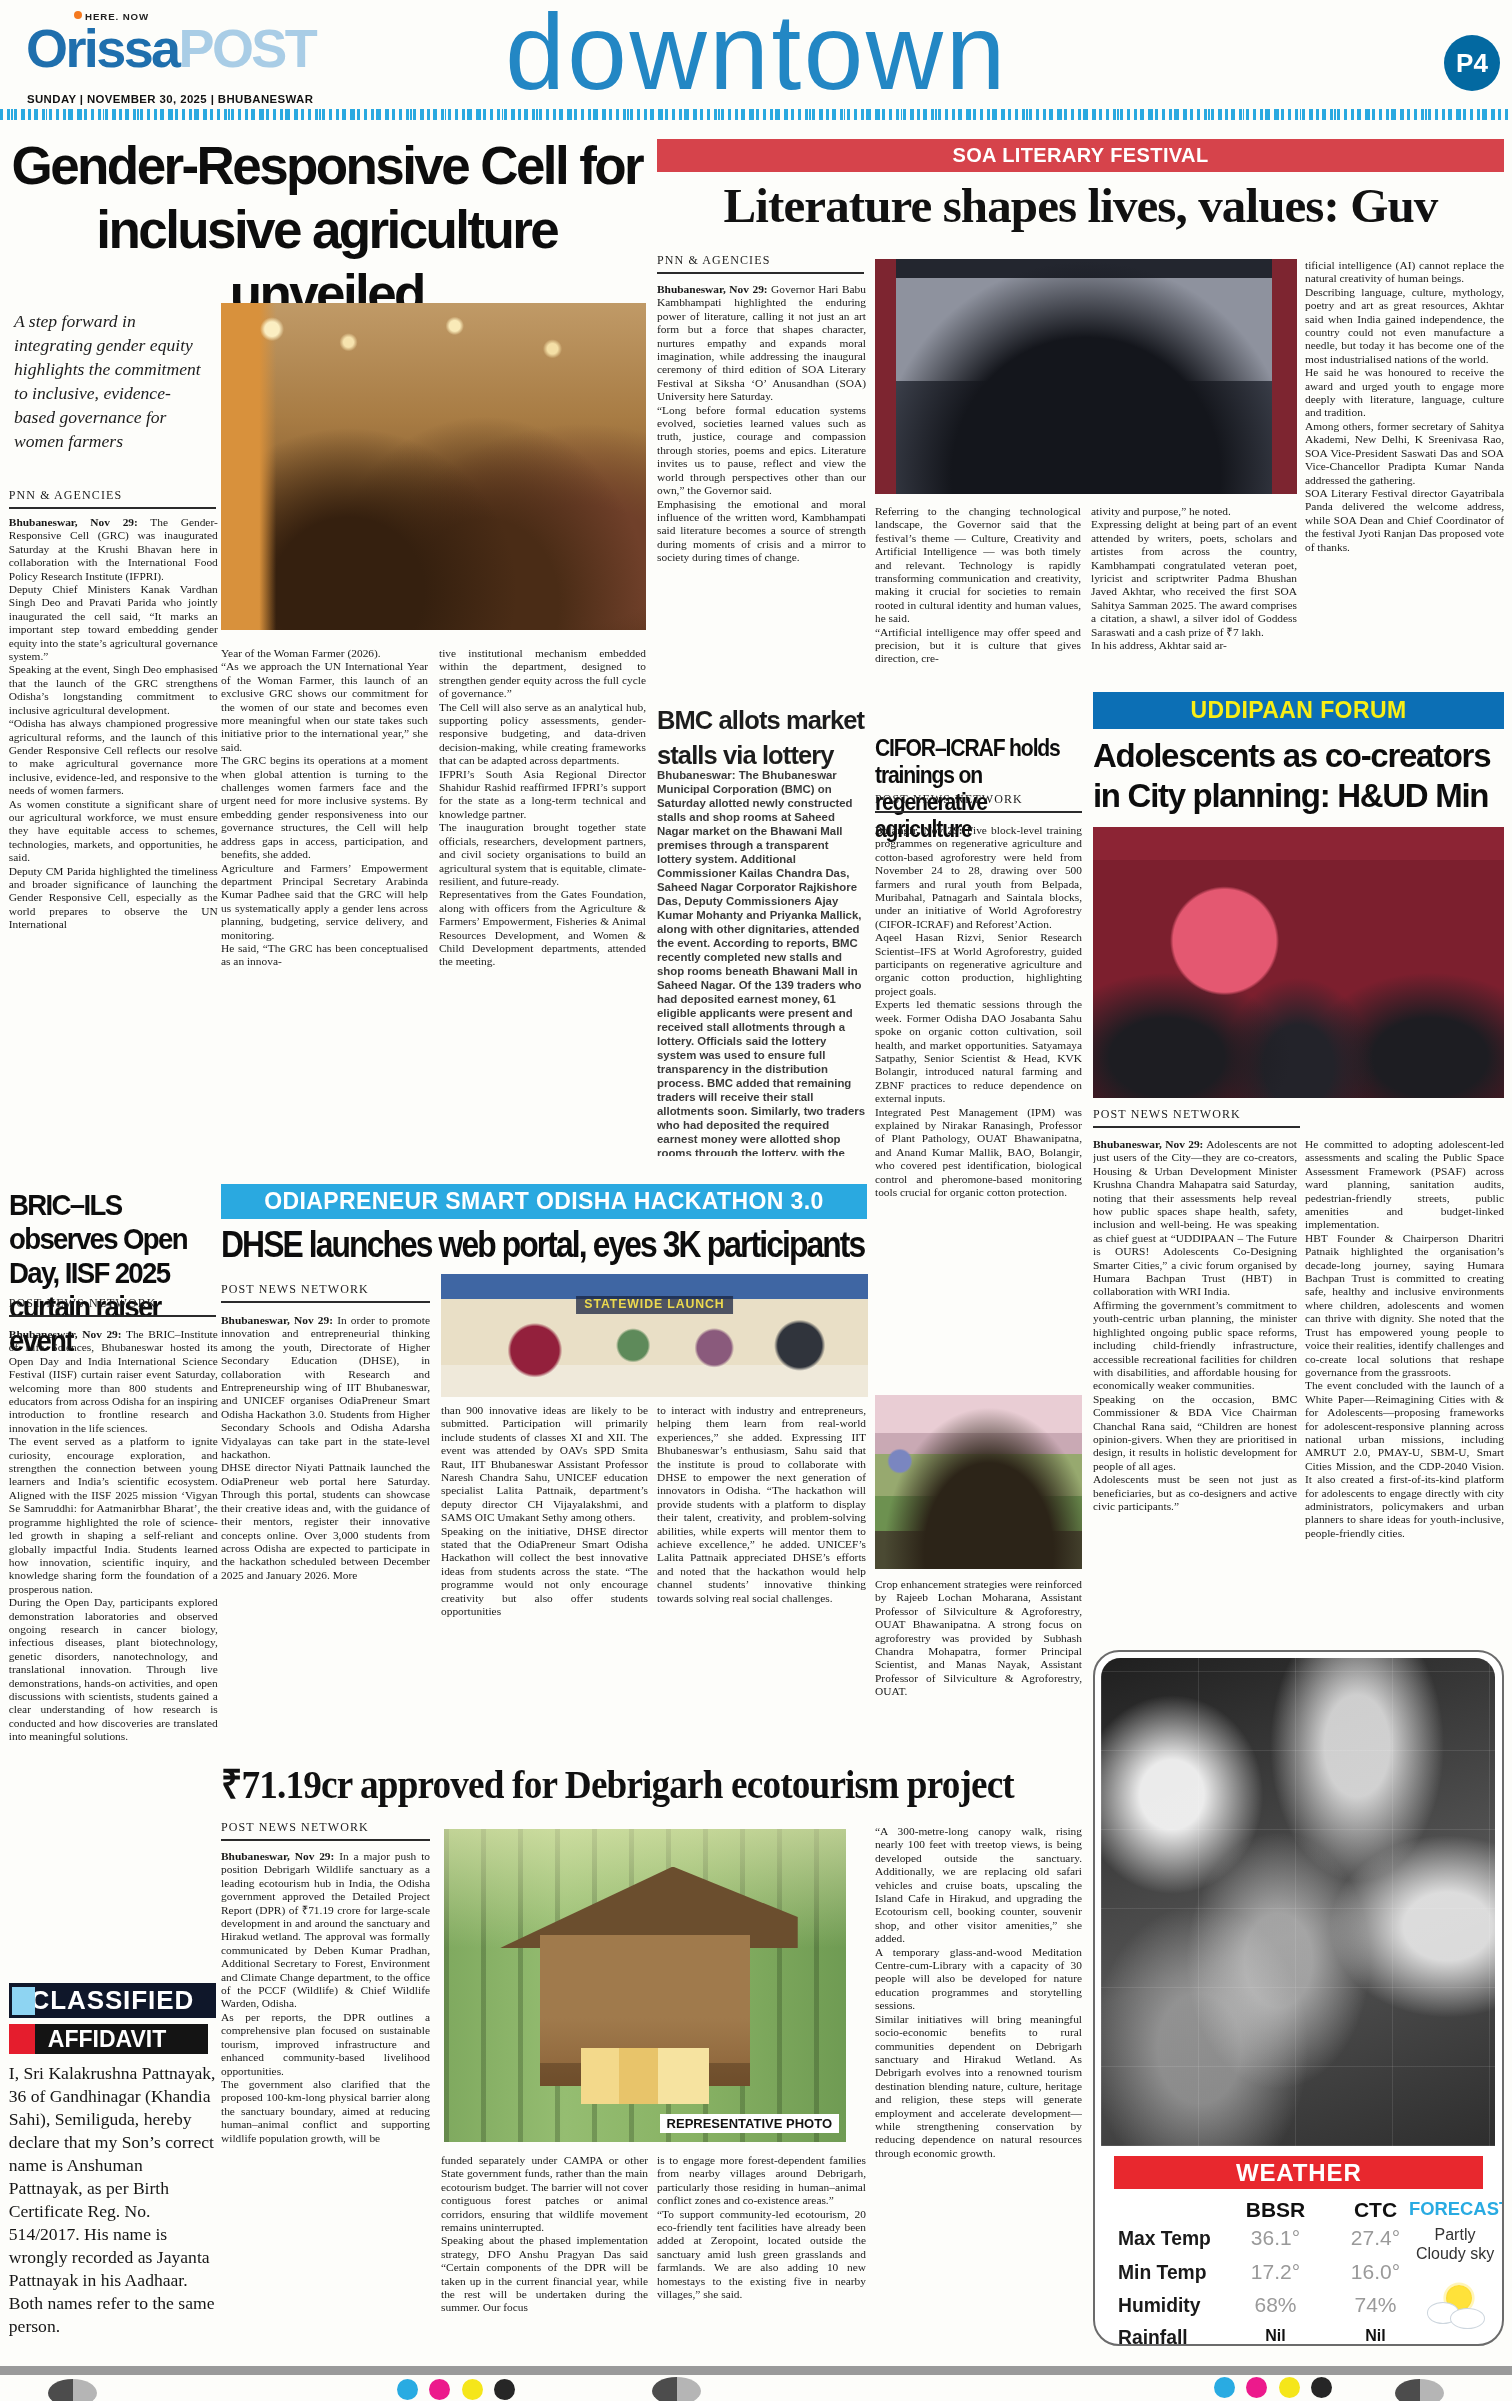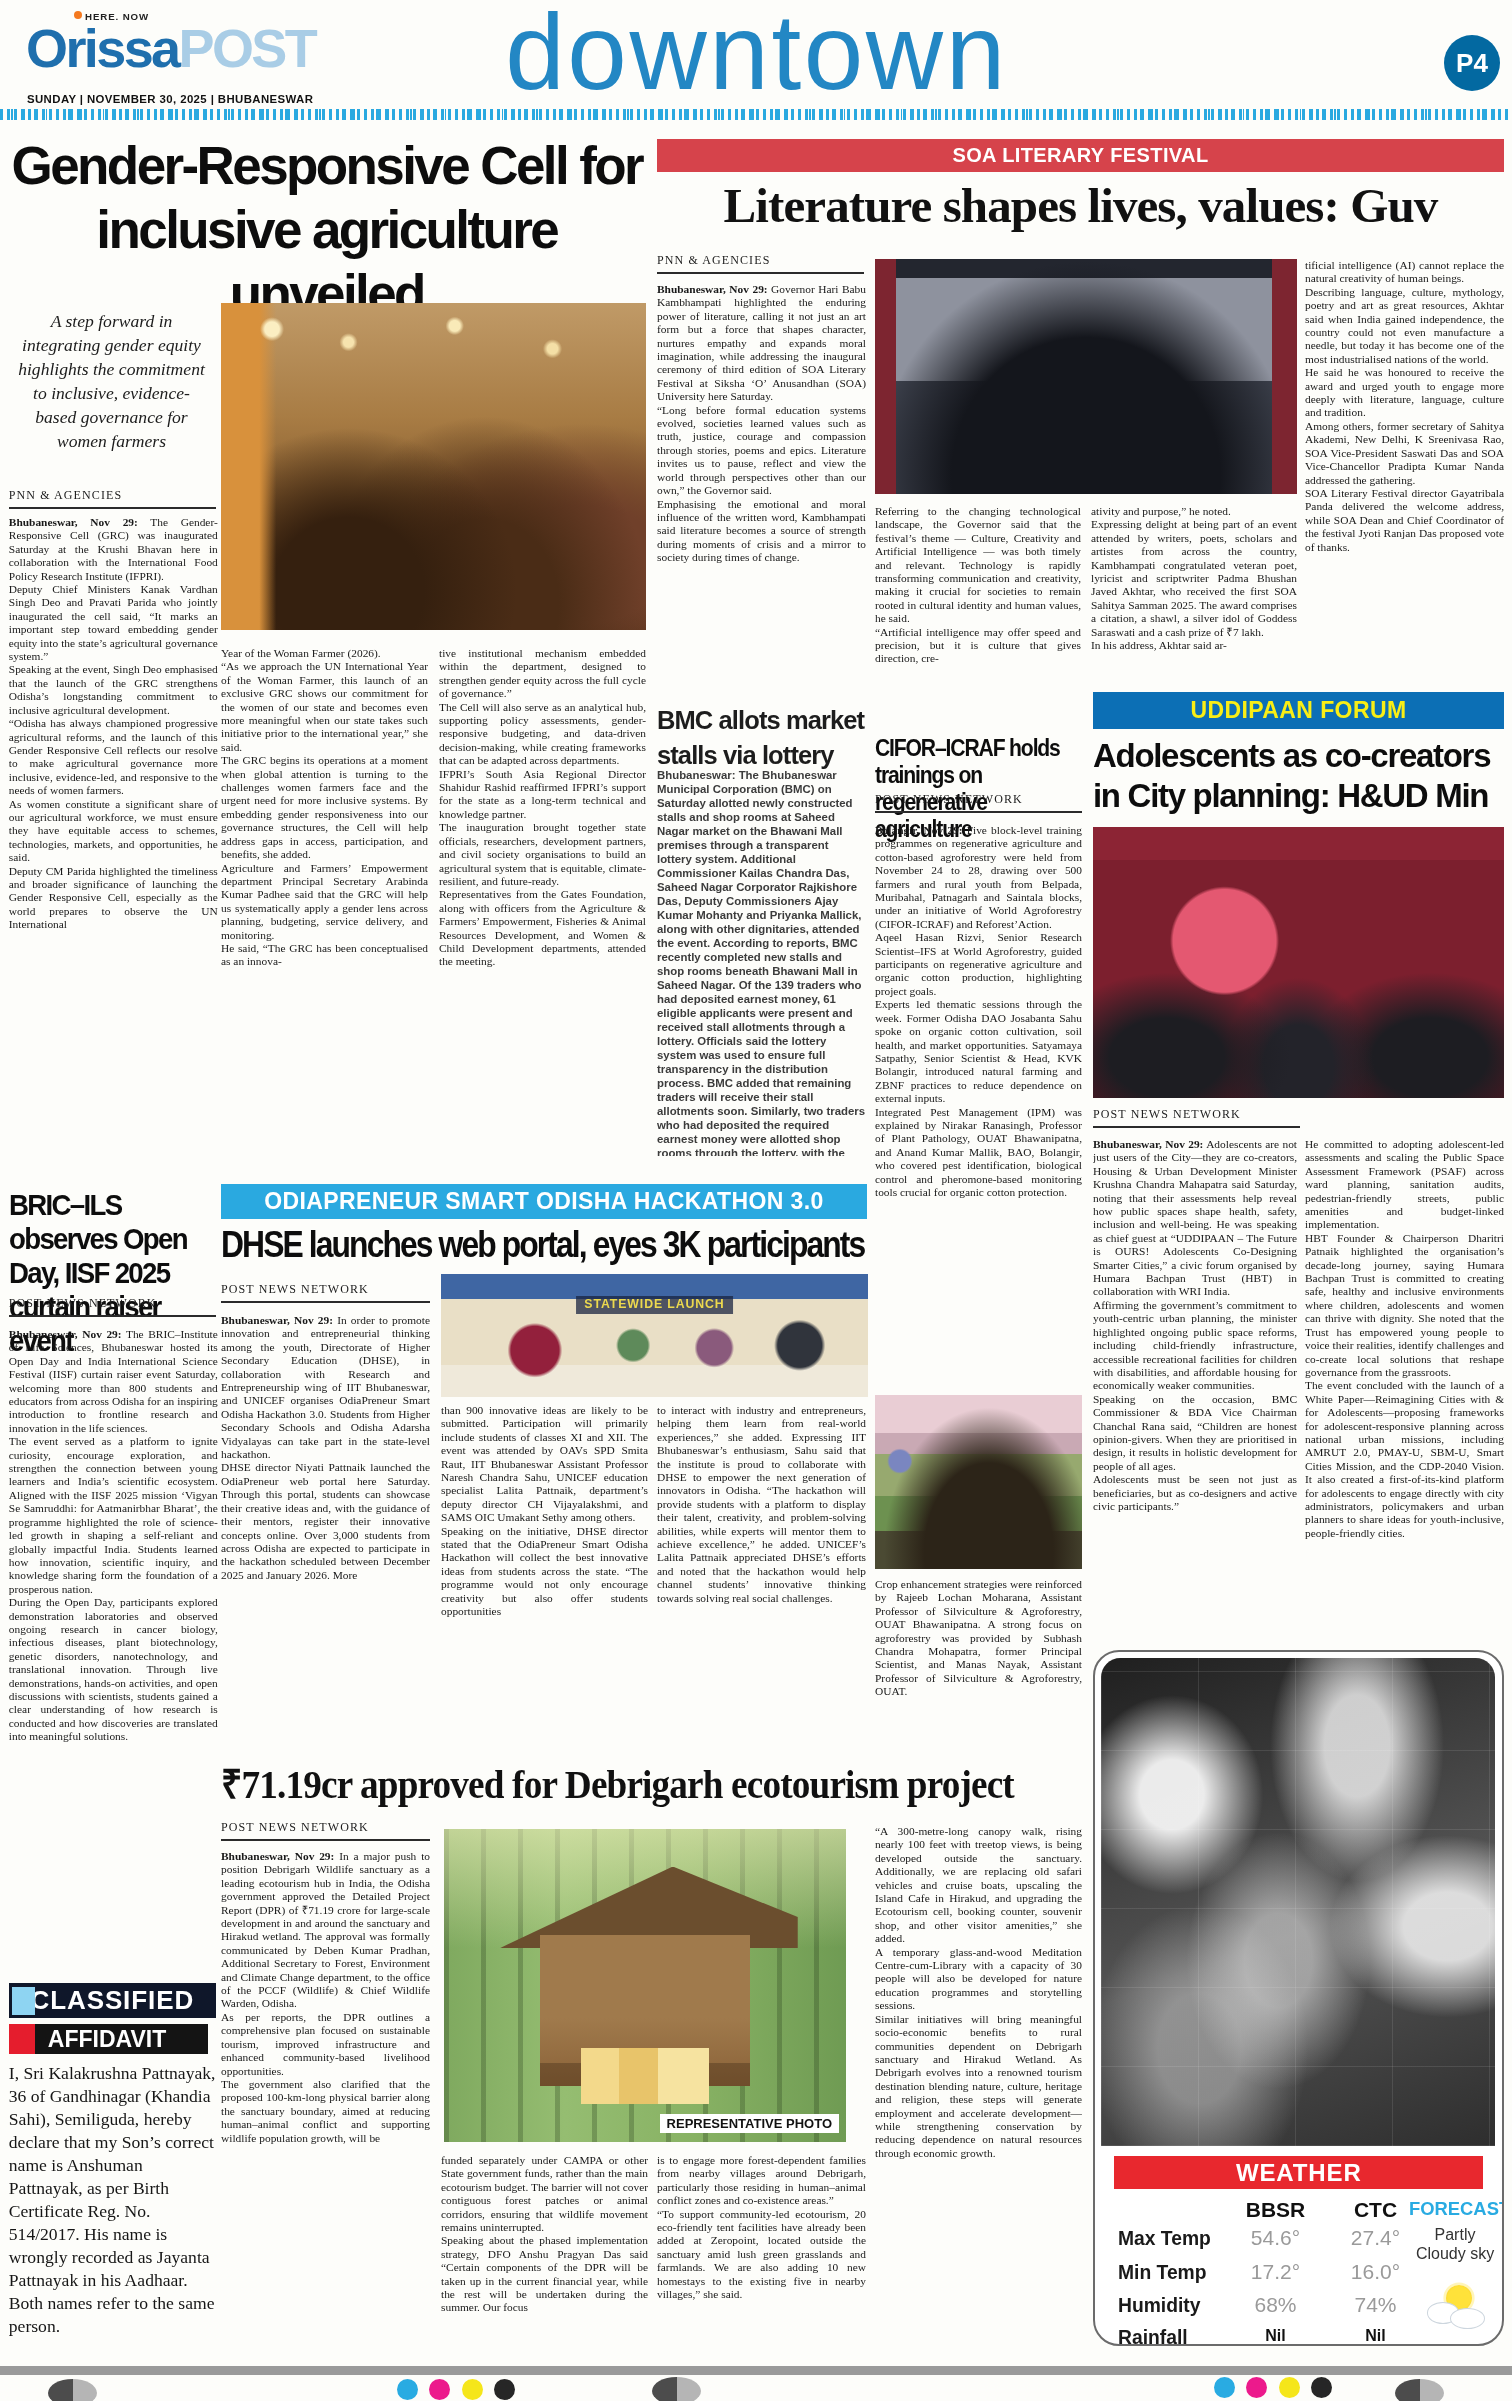--- a/index.html
+++ b/index.html
@@ -7,21 +7,21 @@
         font-family:"Liberation Serif",serif;color:#111;}
   .abs{position:absolute;}
   
   .body{font:11.4px/13.4px "Liberation Serif",serif;text-align:justify;color:#181818;
         white-space:pre-line;overflow:hidden;}
   .body b,.lead{font-weight:bold;}
   .sansbody{font-family:"Liberation Sans",sans-serif;font-size:11.4px;line-height:14px;
         color:#3c3c3c;text-align:left;white-space:pre-line;overflow:hidden;font-weight:bold;}
   .byline{font:12px "Liberation Serif",serif;letter-spacing:1.1px;color:#1c1c1c;
         border-bottom:2.2px solid #2b2b2b;padding-bottom:4.4px;}
-  .standfirst{font:italic 17.6px/24px "Liberation Serif",serif;text-align:center;color:#1c1c1c;}
+  .standfirst{font:italic 17.6px/24px "Liberation Serif",serif;color:#1c1c1c;}
   .hl-cond{font-family:"Liberation Sans",sans-serif;font-weight:bold;color:#0d0d0d;}
   .hl-serif{font-family:"Liberation Serif",serif;font-weight:bold;color:#111;}
   .banner{font-family:"Liberation Sans",sans-serif;font-weight:bold;color:#fff;
         text-align:center;overflow:hidden;}
   
   #tagline{left:85px;top:10.5px;font:bold 9.7px "Liberation Sans",sans-serif;color:#222;letter-spacing:0.9px;}
   #tagline-dot{left:74px;top:11.4px;width:8px;height:8px;border-radius:50%;background:#f4791f;}
   #brand{left:26px;top:17.6px;font-family:"Liberation Sans",sans-serif;font-weight:bold;
          font-size:54px;letter-spacing:-2.6px;line-height:61px;}
   #brand .o1{color:#1f6fad;}
@@ -317,21 +317,21 @@
 
   <div class="abs" id="weather-card">
     <div id="weather-sat"></div>
     <div class="banner" id="weather-title">WEATHER</div>
     <div class="w-head" style="left:132px;top:546px;width:97px;">BBSR</div>
     <div class="w-head" style="left:235px;top:546px;width:91px;">CTC</div>
     <div id="forecast-label">FORECAST</div>
     <div id="forecast-text">Partly Cloudy sky</div>
 
     <div class="w-label" style="left:23px;top:576px;">Max Temp</div>
-    <div class="w-val" style="left:132px;top:574px;width:97px;">54.6°</div>
+    <div class="w-val" style="left:132px;top:574px;width:97px;">36.1°</div>
     <div class="w-val" style="left:235px;top:574px;width:91px;">27.4°</div>
 
     <div class="w-label" style="left:23px;top:610px;">Min Temp</div>
     <div class="w-val" style="left:132px;top:608px;width:97px;">17.2°</div>
     <div class="w-val" style="left:235px;top:608px;width:91px;">16.0°</div>
 
     <div class="w-label" style="left:23px;top:643px;">Humidity</div>
     <div class="w-val" style="left:132px;top:641px;width:97px;">68%</div>
     <div class="w-val" style="left:235px;top:641px;width:91px;">74%</div>
 

